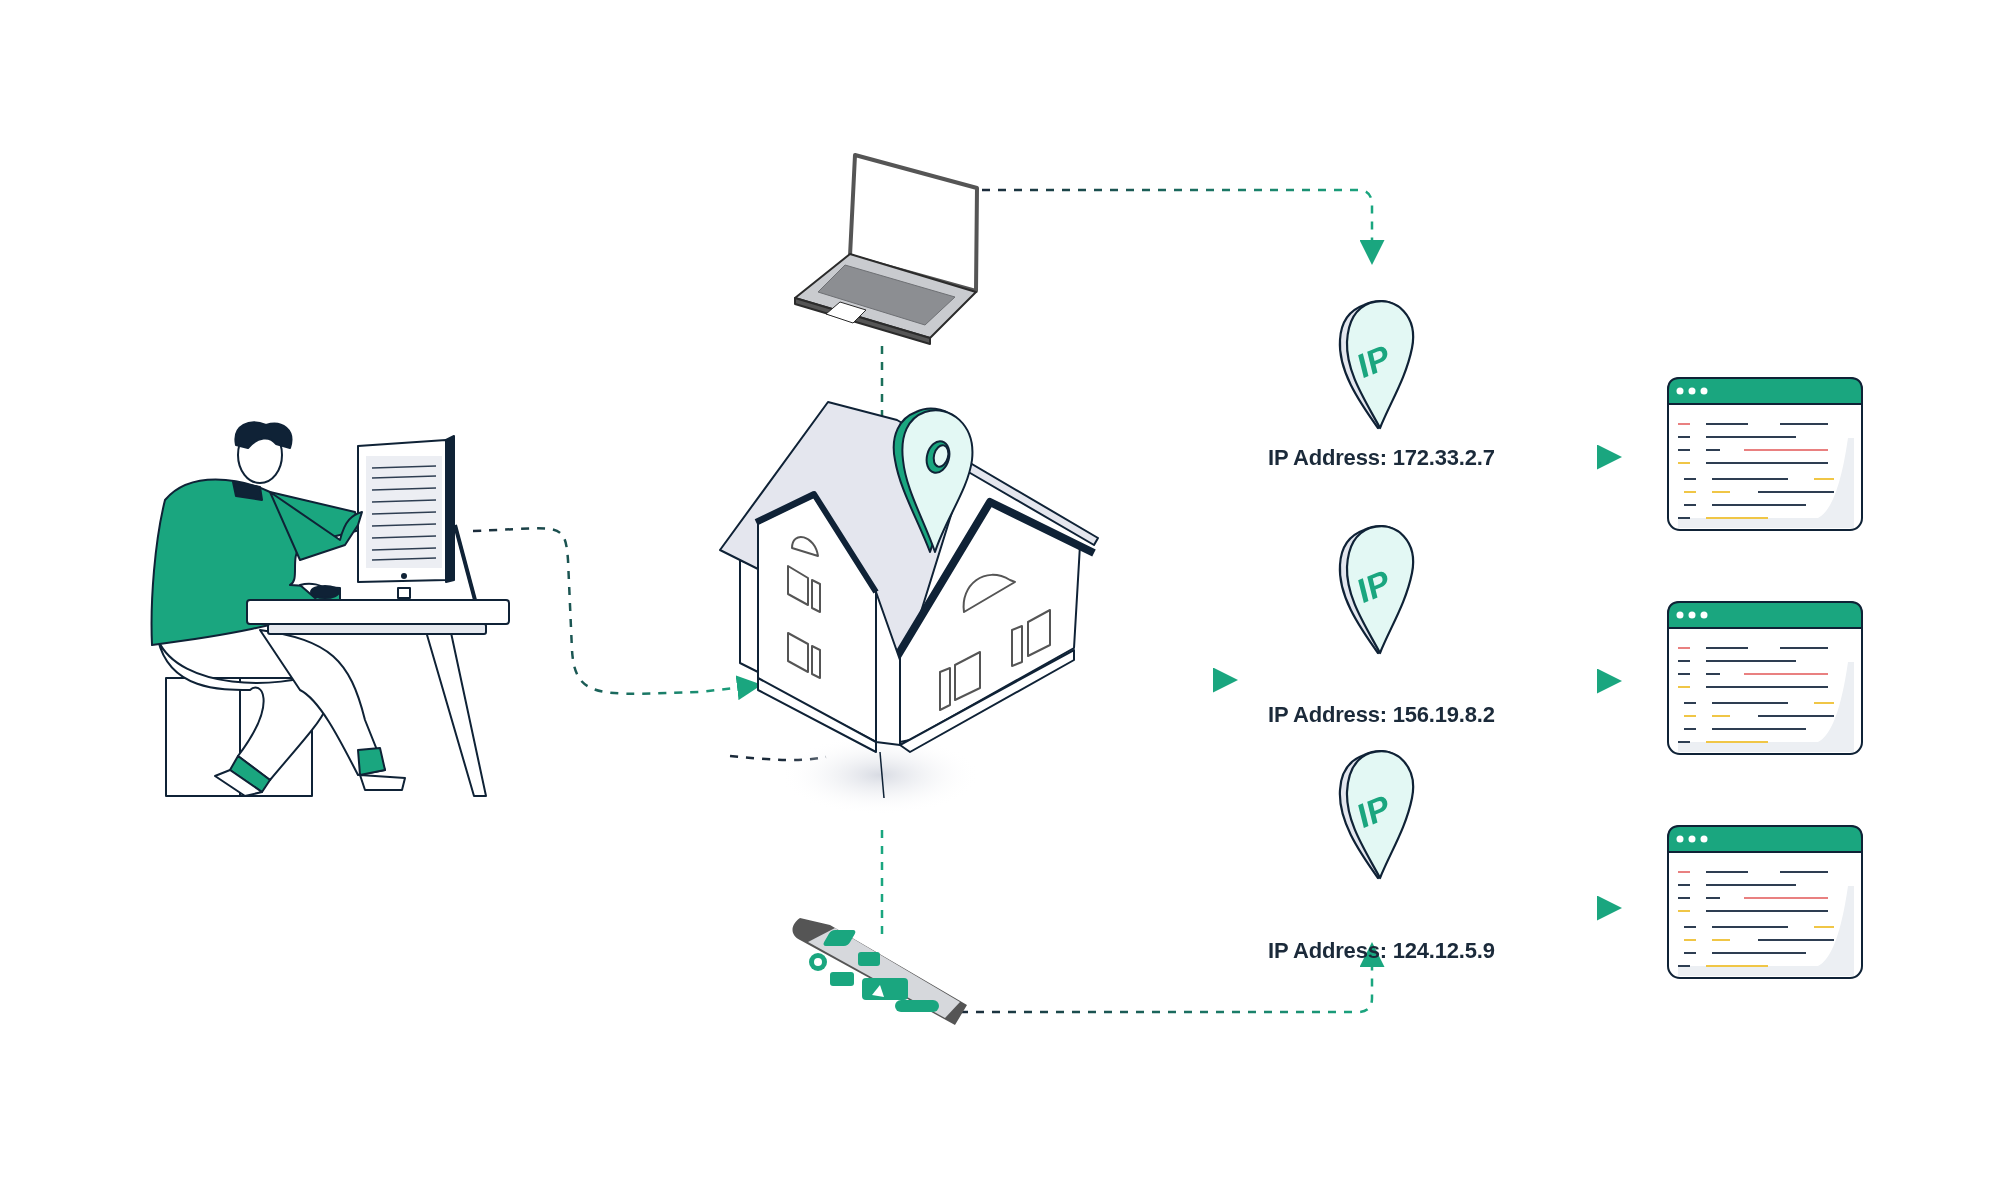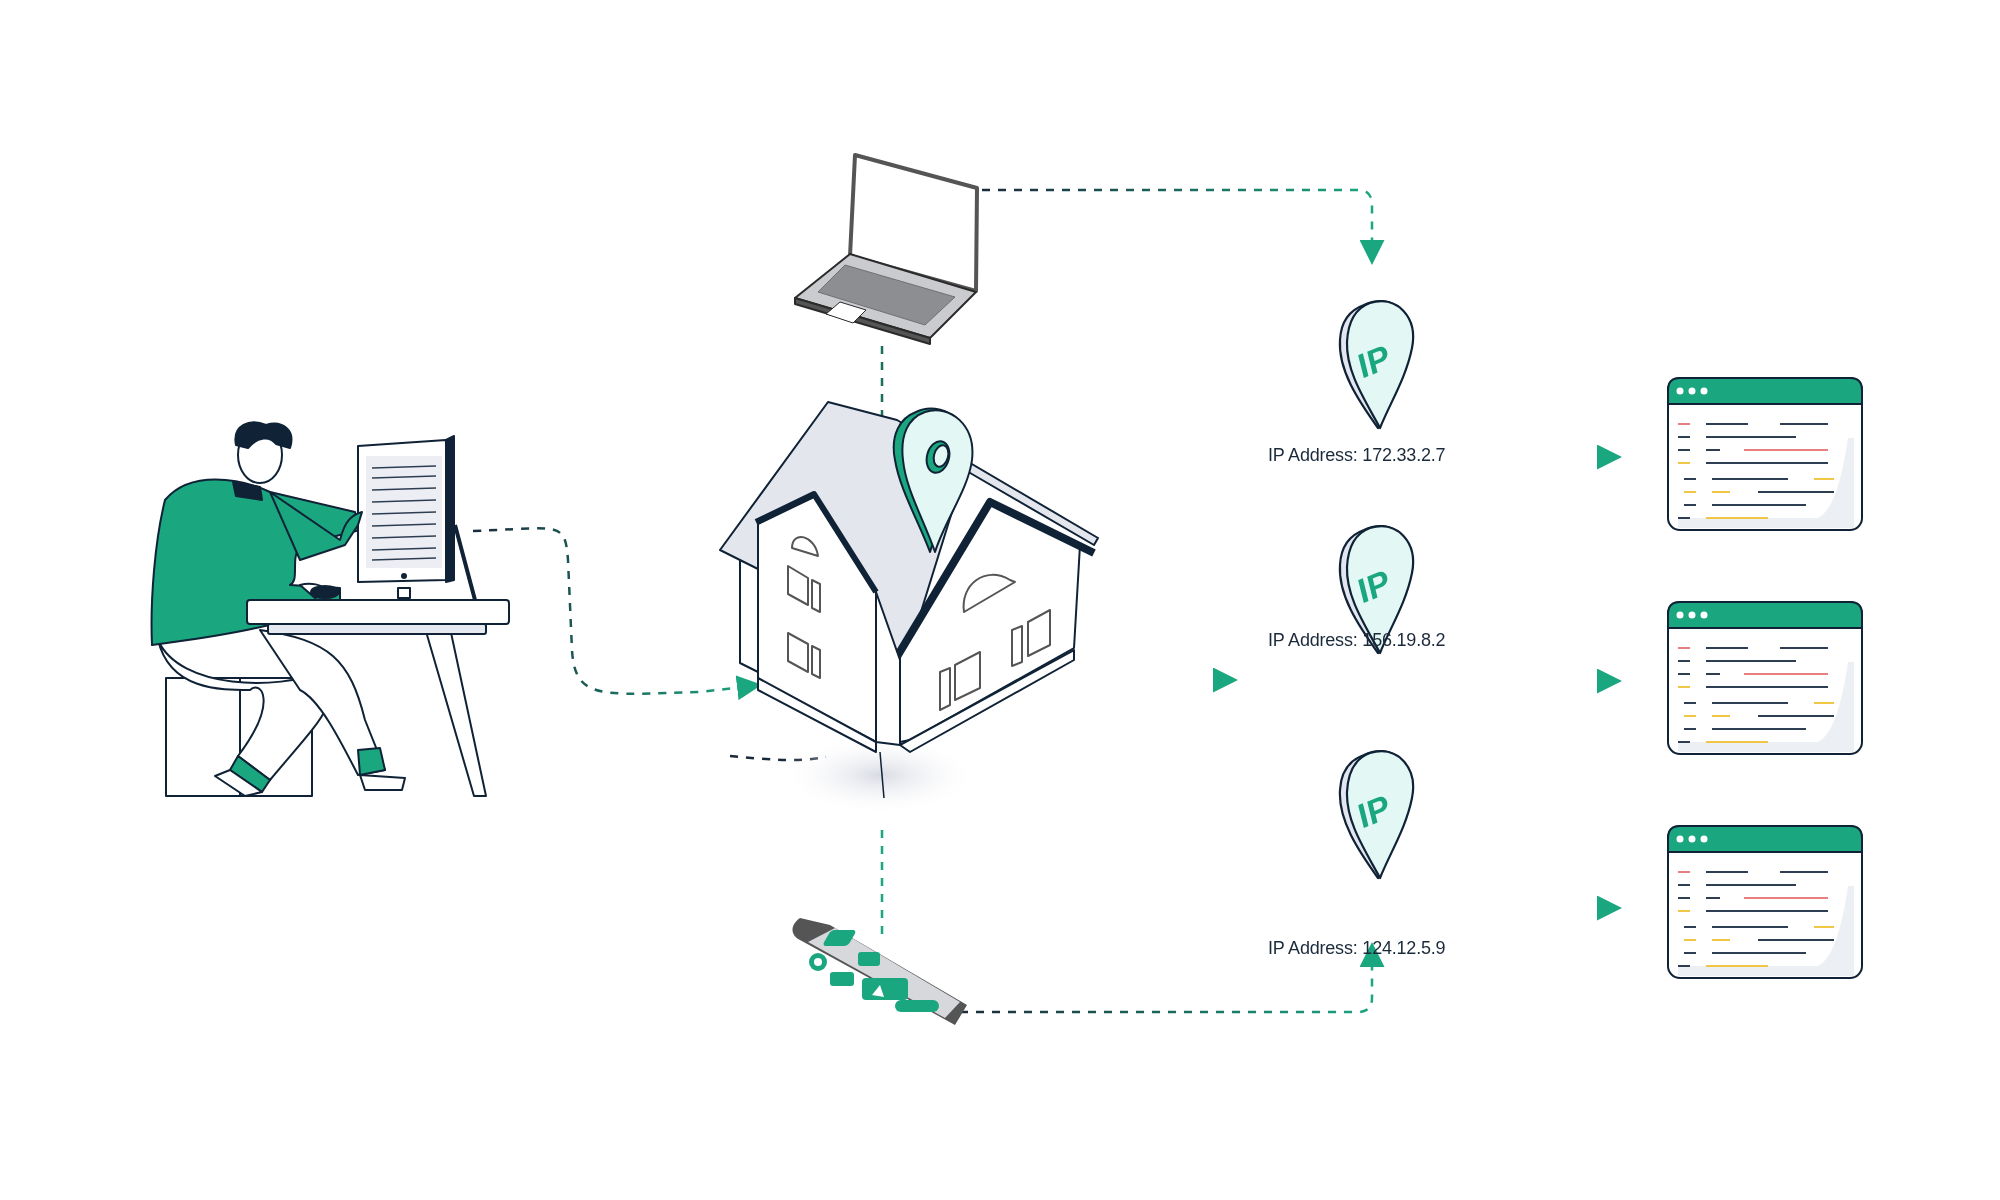--- a/index.html
+++ b/index.html
@@ -1,20 +1,20 @@
 <!DOCTYPE html>
 <html><head>
   <meta charset="utf-8">
   <style>
     html, body { margin: 0; padding: 0; background: #ffffff; }
     body { width: 2000px; height: 1200px; position: relative; overflow: hidden; font-family: "Liberation Sans", sans-serif; }
     .canvas { position: absolute; left: 0; top: 0; width: 2000px; height: 1200px; }
     .ip-label {
-      position: absolute; font-family: "Liberation Sans", sans-serif; font-weight: 400;
-      font-size: 18px; color: #1b2a3a; white-space: nowrap; letter-spacing: -0.2px;
+      position: absolute; font-family: "Liberation Sans", sans-serif; font-weight: 700;
+      font-size: 22px; color: #1b2a3a; white-space: nowrap; letter-spacing: -0.2px;
     }
     .pin-text {
       position: absolute; font-family: "Liberation Sans", sans-serif; font-weight: 700;
       font-size: 34px; color: #1aa67f; transform: rotate(-14deg) skewY(-8deg);
     }
   </style>
 </head>
 <body>
 
 <svg class="canvas" viewBox="0 0 2000 1200" xmlns="http://www.w3.org/2000/svg">
@@ -271,14 +271,14 @@
       </g>
     </g>
   </g>
 </svg>
 
 <div class="pin-text" style="left:1358px; top:342px;">IP</div>
 <div class="pin-text" style="left:1358px; top:567px;">IP</div>
 <div class="pin-text" style="left:1358px; top:792px;">IP</div>
 
 <div class="ip-label" style="left:1268px; top:445px;">IP Address: 172.33.2.7</div>
-<div class="ip-label" style="left:1268px; top:630px;">IP Address: 156.19.8.2</div>
+<div class="ip-label" style="left:1268px; top:702px;">IP Address: 156.19.8.2</div>
 <div class="ip-label" style="left:1268px; top:938px;">IP Address: 124.12.5.9</div>
 
 </body></html>

